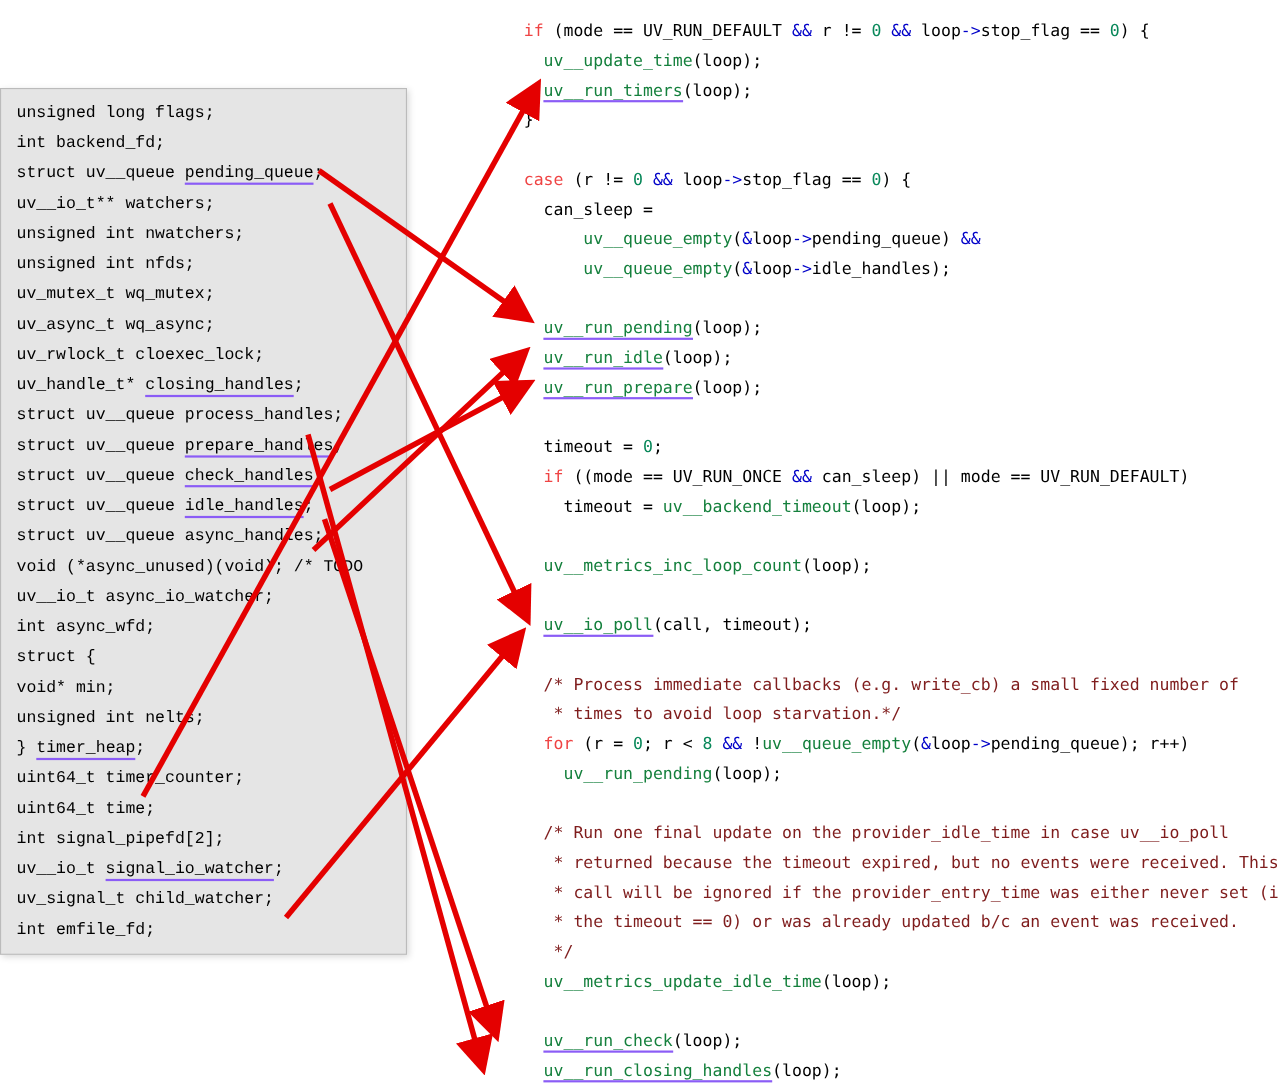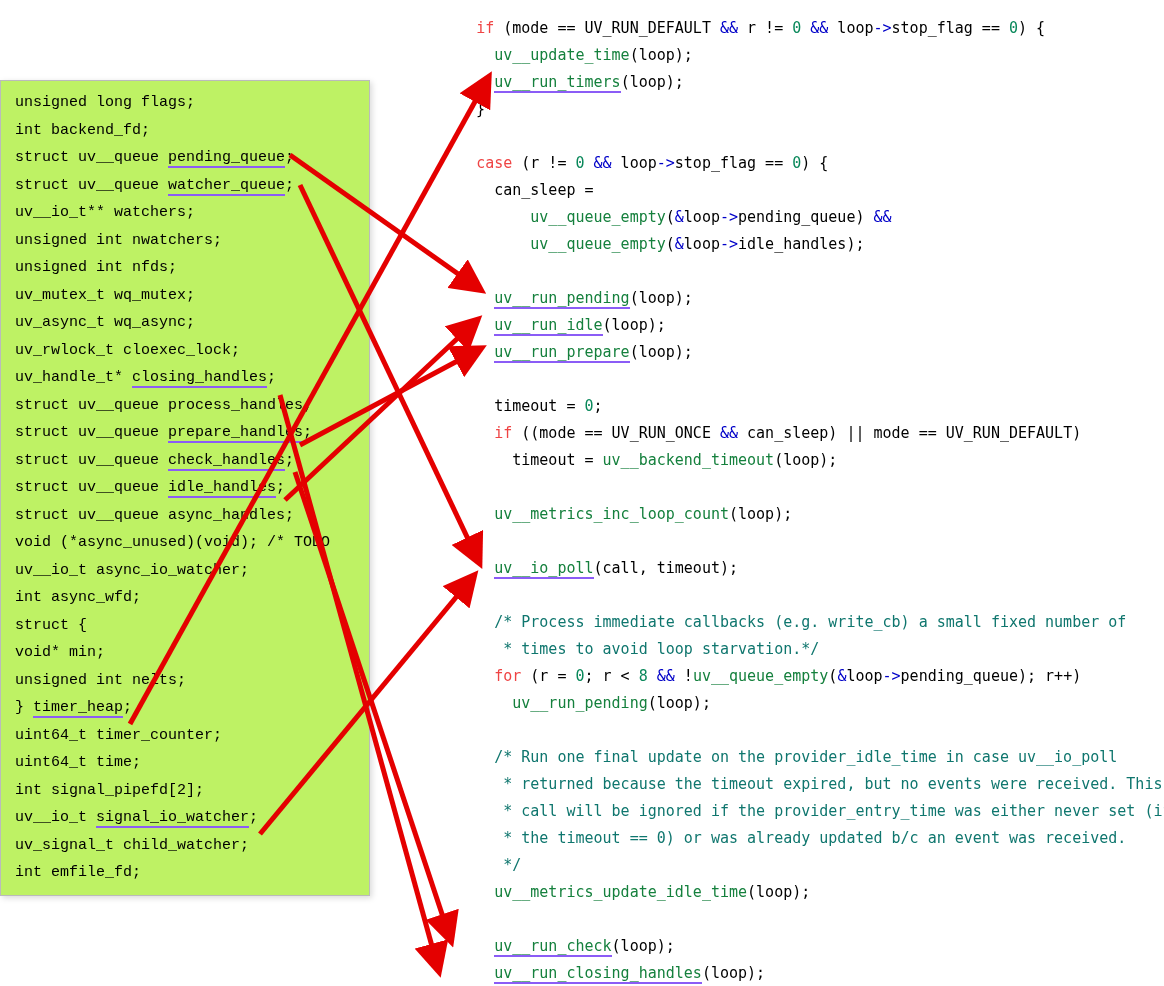--- a/index.html
+++ b/index.html
@@ -1,35 +1,34 @@
 <!DOCTYPE html>
 <html><head>
 <meta charset="utf-8">
 <style>
 html,body{margin:0;padding:0;font-family:Consolas,"Courier New",monospace;font-size:15px;line-height:27px;background:#fff;color:#000}
 #wrap{position:relative;width:1164px;height:986px;overflow:hidden}
-#leftbox{position:absolute;left:0;top:80px;width:340px;border:1px solid #bbb;padding:8px 14px;box-shadow:2px 2px 6px rgba(0,0,0,.15);background:#bef264;line-height:27.5px}
+#leftbox{position:absolute;left:0;top:80px;width:340px;border:1px solid #bbb;padding:8px 14px;box-shadow:2px 2px 6px rgba(0,0,0,.15);background:#e5e5e5;line-height:27.5px}
 #rightbox{position:absolute;left:440px;top:0;width:720px;line-height:27px}
 .kw{color:#0000c8}
 .num{color:#09885a}
-.comment{color:#0f766e}
+.comment{color:#7f1d1d}
 .red{color:#ef4444}
 .fn{color:#15803d}
 .u{border-bottom:2px solid #8b5cf6}
 svg.arrows{position:absolute;left:0;top:0;width:1164px;height:986px;pointer-events:none}
 </style>
 </head>
 <body>
 <div id="wrap">
 
 <div id="leftbox">
 <div>unsigned long flags;</div>
 <div>int backend_fd;</div>
 <div><span>struct uv__queue </span><span class="u">pending_queue</span><span>;</span></div>
-<div><span>struct uv__queue </span><span class="u">watcher_queue</span><span>;</span></div>
 <div>uv__io_t** watchers;</div>
 <div>unsigned int nwatchers;</div>
 <div>unsigned int nfds;</div>
 <div>uv_mutex_t wq_mutex;</div>
 <div>uv_async_t wq_async;</div>
 <div>uv_rwlock_t cloexec_lock;</div>
 <div><span>uv_handle_t* </span><span class="u">closing_handles</span><span>;</span></div>
 <div>struct uv__queue process_handles;</div>
 <div><span>struct uv__queue </span><span class="u">prepare_handles</span><span>;</span></div>
 <div><span>struct uv__queue </span><span class="u">check_handles</span><span>;</span></div>

